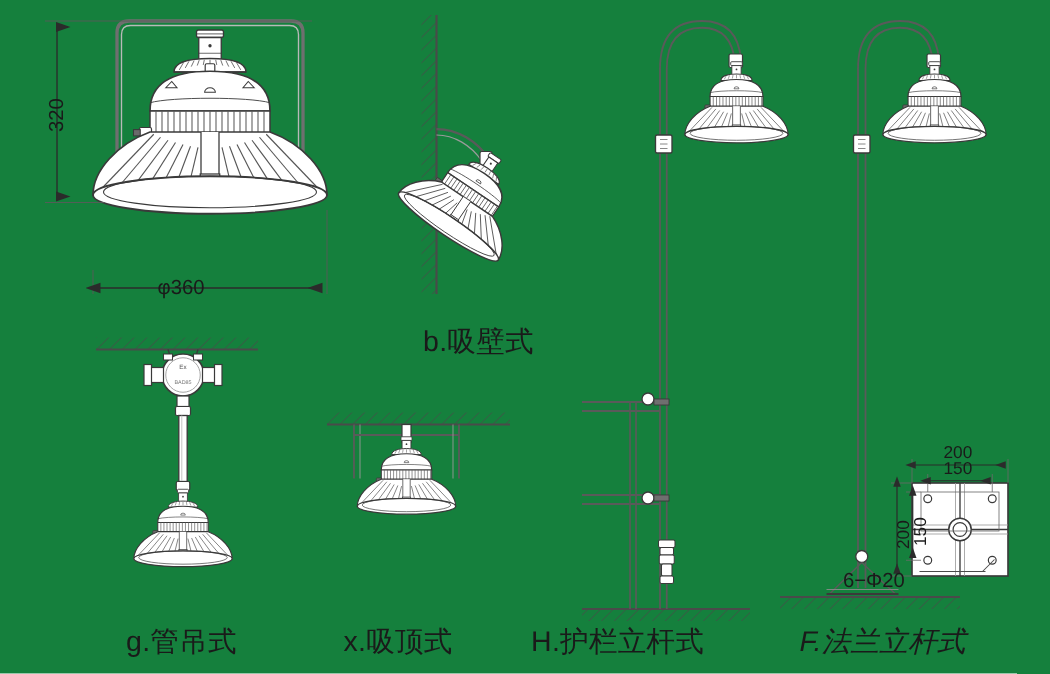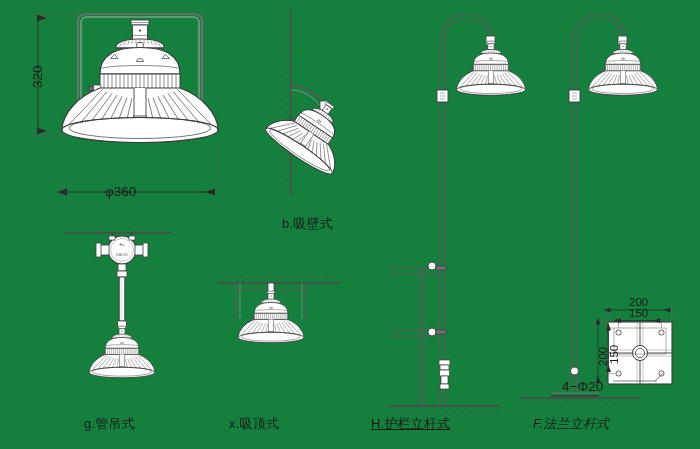--- a/index.html
+++ b/index.html
@@ -19,21 +19,21 @@
     overflow: hidden;
   }
   #sheet svg {
     position: absolute;
     left: 0;
     top: 0;
     display: block;
   }
   .cap {
     position: absolute;
-    font-size: 13px;
+    font-size: 19px;
     color: #1a1a1a;
     white-space: nowrap;
     letter-spacing: 0.2px;
     font-family: "Liberation Sans", "DejaVu Sans", sans-serif;
   }
   .dimtxt {
     position: absolute;
     font-size: 13.5px;
     color: #1a1a1a;
     white-space: nowrap;
@@ -443,27 +443,27 @@
   <div class="dimtxt vert" style="left:30px; top:88px;">320</div>
 
   <div class="dimtxt" style="left:105px; top:184px;">φ360</div>
 
   <div class="cap" style="left:282px; top:215px;">b.吸壁式</div>
 
   <div class="cap" style="left:84px; top:415px;">g.管吊式</div>
 
   <div class="cap" style="left:229px; top:415px;">x.吸顶式</div>
 
-  <div class="cap" style="left:371px; top:415px;text-decoration:underline;">H.护栏立杆式</div>
+  <div class="cap" style="left:354px; top:415px;">H.护栏立杆式</div>
 
   <div class="cap" style="left:533px; top:415px;font-style:italic;">F.法兰立杆式</div>
 
   <div class="dimtxt small" style="left:629px; top:296px;">200</div>
 
   <div class="dimtxt small" style="left:629px; top:307px;">150</div>
 
   <div class="dimtxt small vert" style="left:597px; top:366px;">200</div>
 
   <div class="dimtxt small vert" style="left:608px; top:364px;">150</div>
 
-  <div class="dimtxt" style="left:562px; top:379px;">4−Φ20</div>
+  <div class="dimtxt" style="left:562px; top:379px;">6−Φ20</div>
 
 </div>
 
 </body></html>

